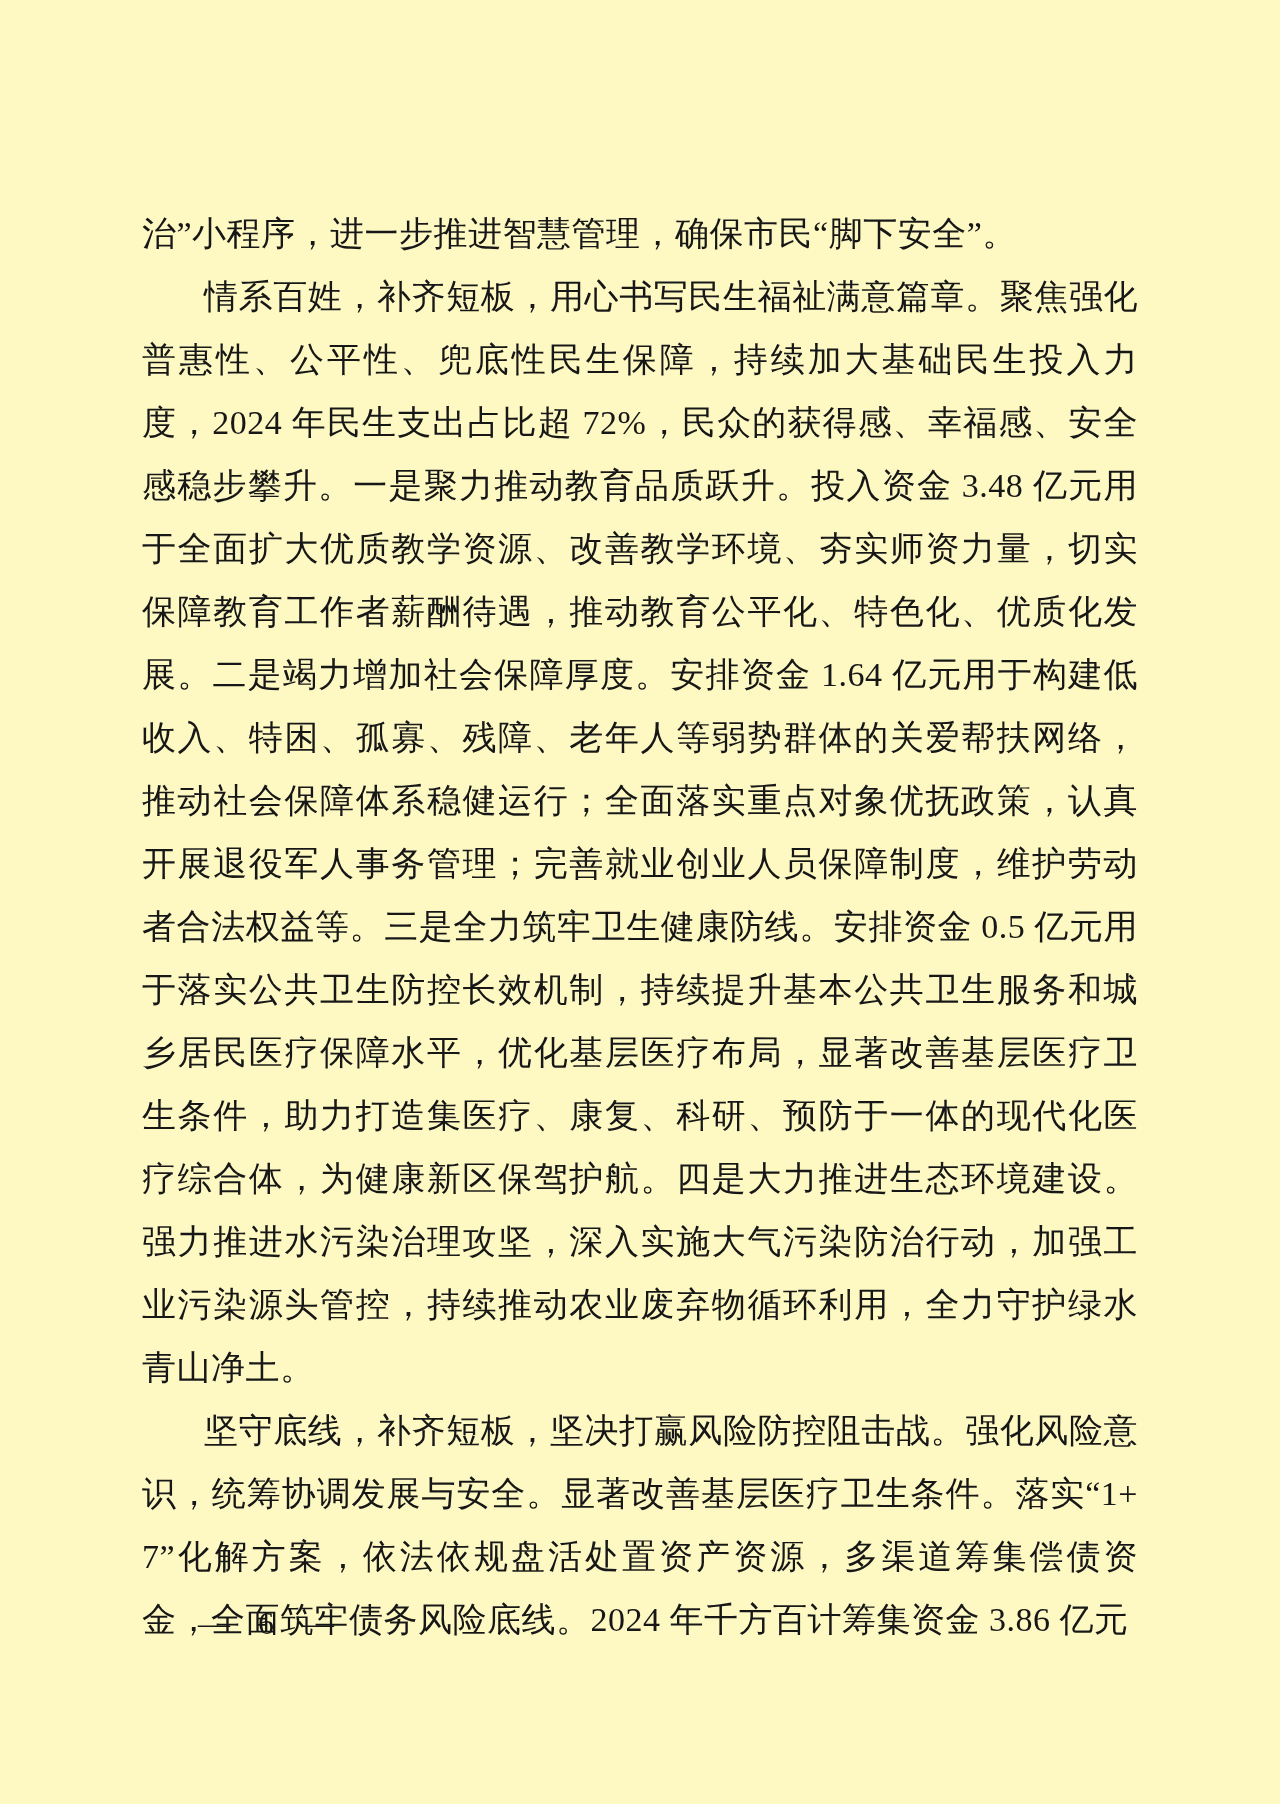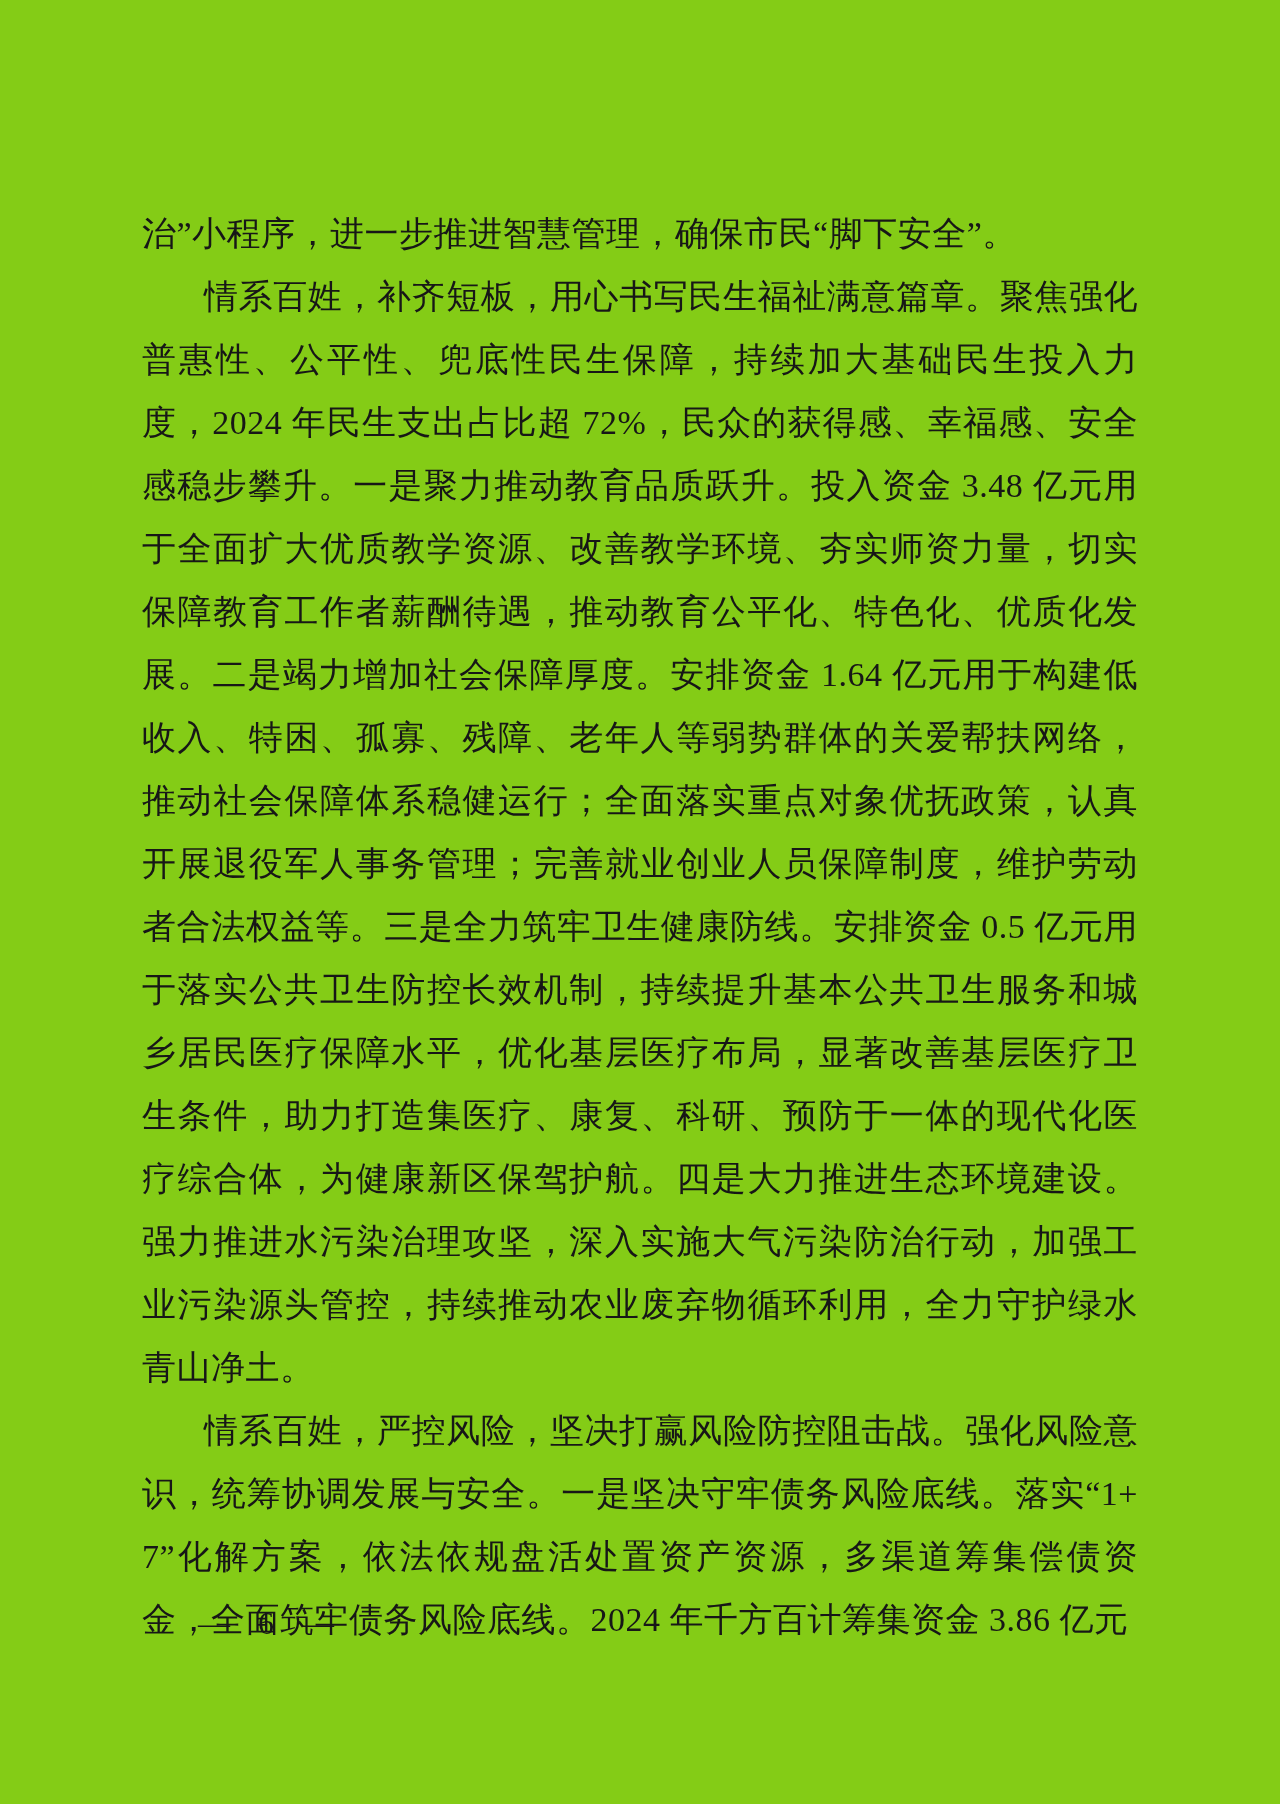--- a/index.html
+++ b/index.html
@@ -5,21 +5,21 @@
   html, body {
     margin: 0;
     padding: 0;
     background: #e8e8e8;
   }
   .page {
     position: relative;
     width: 1280px;
     height: 1804px;
     margin: 0 auto;
-    background: #84cc16;
+    background: #fef9c3;
     overflow: hidden;
     font-family: "Liberation Serif", "DejaVu Serif", serif;
     color: #171717;
   }
   .doc-body {
     position: absolute;
     left: 142px;
     top: 202px;
     width: 996px;
   }
@@ -49,16 +49,16 @@
     white-space: nowrap;
   }
 </style>
 </head>
 <body>
 
 <div class="page">
   <div class="doc-body" id="doc-body">
       <p class="para"><span class="run">治”小程序，进一步推进智慧管理，确保市民“脚下安全”。</span></p>
       <p class="para indent"><span class="run bold">情系百姓，补齐短板，用心书写民生福祉满意篇章。</span><span class="run">聚焦强化普惠性、公平性、兜底性民生保障，持续加大基础民生投入力度，2024 年民生支出占比超 72%，民众的获得感、幸福感、安全感稳步攀升。</span><span class="run bold">一是聚力推动教育品质跃升。</span><span class="run">投入资金 3.48 亿元用于全面扩大优质教学资源、改善教学环境、夯实师资力量，切实保障教育工作者薪酬待遇，推动教育公平化、特色化、优质化发展。</span><span class="run bold">二是竭力增加社会保障厚度。</span><span class="run">安排资金 1.64 亿元用于构建低收入、特困、孤寡、残障、老年人等弱势群体的关爱帮扶网络，推动社会保障体系稳健运行；全面落实重点对象优抚政策，认真开展退役军人事务管理；完善就业创业人员保障制度，维护劳动者合法权益等。</span><span class="run bold">三是全力筑牢卫生健康防线。</span><span class="run">安排资金 0.5 亿元用于落实公共卫生防控长效机制，持续提升基本公共卫生服务和城乡居民医疗保障水平，优化基层医疗布局，显著改善基层医疗卫生条件，助力打造集医疗、康复、科研、预防于一体的现代化医疗综合体，为健康新区保驾护航。</span><span class="run bold">四是大力推进生态环境建设。</span><span class="run">强力推进水污染治理攻坚，深入实施大气污染防治行动，加强工业污染源头管控，持续推动农业废弃物循环利用，全力守护绿水青山净土。</span></p>
-      <p class="para indent"><span class="run bold">情系百姓，严控风险，坚决打赢风险防控阻击战。</span><span class="run">强化风险意识，统筹协调发展与安全。</span><span class="run bold">一是坚决守牢债务风险底线。</span><span class="run">落实“1+7”化解方案，依法依规盘活处置资产资源，多渠道筹集偿债资金，全面筑牢债务风险底线。2024 年千方百计筹集资金 3.86 亿元</span></p>
+      <p class="para indent"><span class="run bold">坚守底线，补齐短板，坚决打赢风险防控阻击战。</span><span class="run">强化风险意识，统筹协调发展与安全。</span><span class="run bold">显著改善基层医疗卫生条件。</span><span class="run">落实“1+7”化解方案，依法依规盘活处置资产资源，多渠道筹集偿债资金，全面筑牢债务风险底线。2024 年千方百计筹集资金 3.86 亿元</span></p>
     </div>
   <div class="page-footer">— 6 —</div>
 </div>
 
 </body></html>

